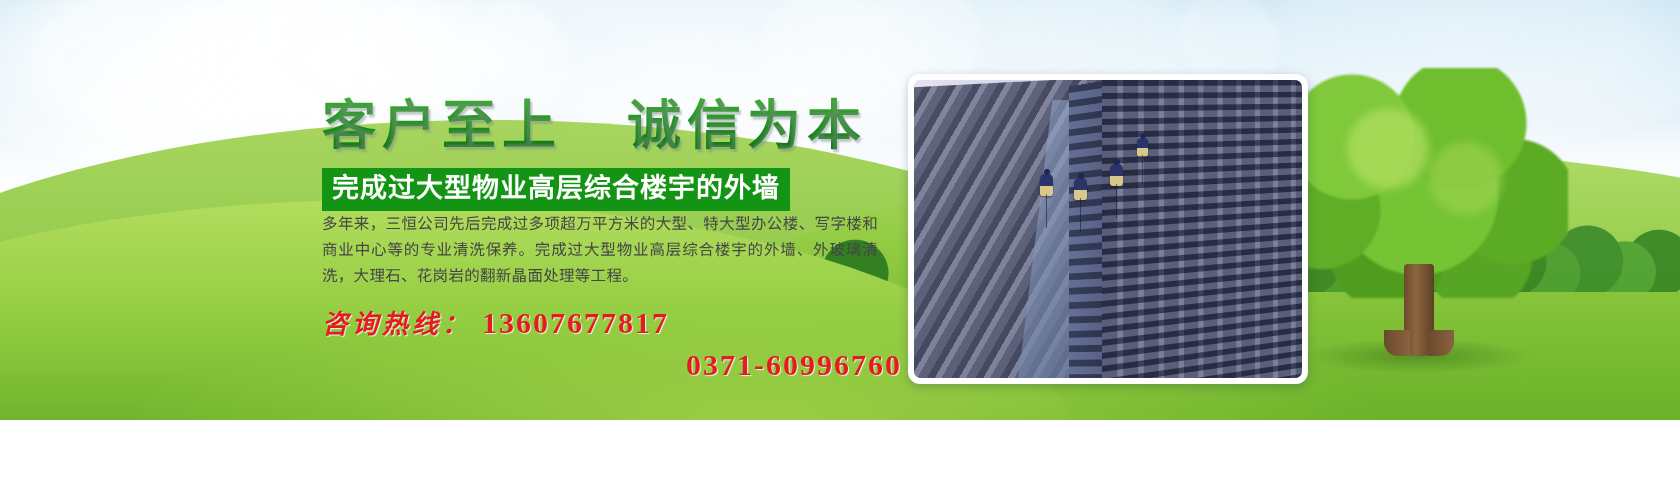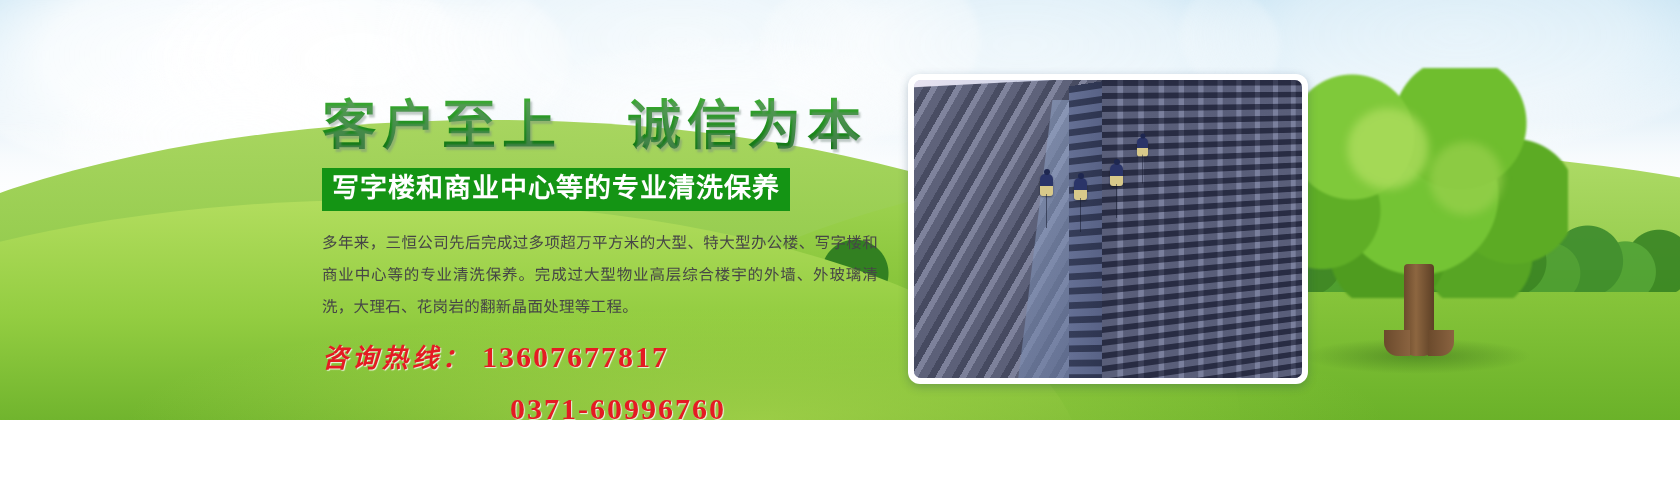--- a/index.html
+++ b/index.html
@@ -226,24 +226,23 @@
     background: #149414;
     color: #ffffff;
     font-size: 27px;
     font-weight: bold;
     letter-spacing: 1px;
     line-height: 1.15;
     white-space: nowrap;
   }
 
   .paragraph {
-    margin-top: 16px;
     width: 556px;
     font-size: 15.5px;
-    line-height: 32px;
+    line-height: 26px;
     color: #464646;
     letter-spacing: .3px;
     text-align: justify;
   }
 
   .phones { margin-top: 14px; }
   .phone-line {
     font-family: Liberation Serif, serif;
     color: #e41b23;
     font-weight: bold;
@@ -253,21 +252,21 @@
   .phone-line .label {
     font-size: 26px;
     letter-spacing: 4px;
     font-style: italic;
   }
   .phone-line .number {
     font-size: 30px;
     letter-spacing: 2px;
     margin-left: 10px;
   }
-  .phone-line.second { margin-top: 18px; padding-left: 178px; }
+  .phone-line.second { margin-top: 8px; padding-left: 178px; text-align: right; }
 </style>
 </head>
 <body>
 
 <div class="banner">
 
   <div class="sky">
     <div class="cloud c1"></div>
     <div class="cloud c2"></div>
     <div class="cloud c3"></div>
@@ -308,21 +307,21 @@
   </div>
 
   <div class="content">
 
     <div class="headline">
       <span>客户至上</span>
       <span class="gap"></span>
       <span>诚信为本</span>
     </div>
 
-    <div class="subbar">写字楼和商业中心等的专业清洗保养</div>
+    <div class="subbar">完成过大型物业高层综合楼宇的外墙</div>
 
     <p class="paragraph">多年来，三恒公司先后完成过多项超万平方米的大型、特大型办公楼、写字楼和商业中心等的专业清洗保养。完成过大型物业高层综合楼宇的外墙、外玻璃清洗，大理石、花岗岩的翻新晶面处理等工程。</p>
 
     <div class="phones">
       <div class="phone-line">
         <span class="label">咨询热线：</span><span class="number">13607677817</span>
       </div>
       <div class="phone-line second">
         <span class="number">0371-60996760</span>
       </div>

